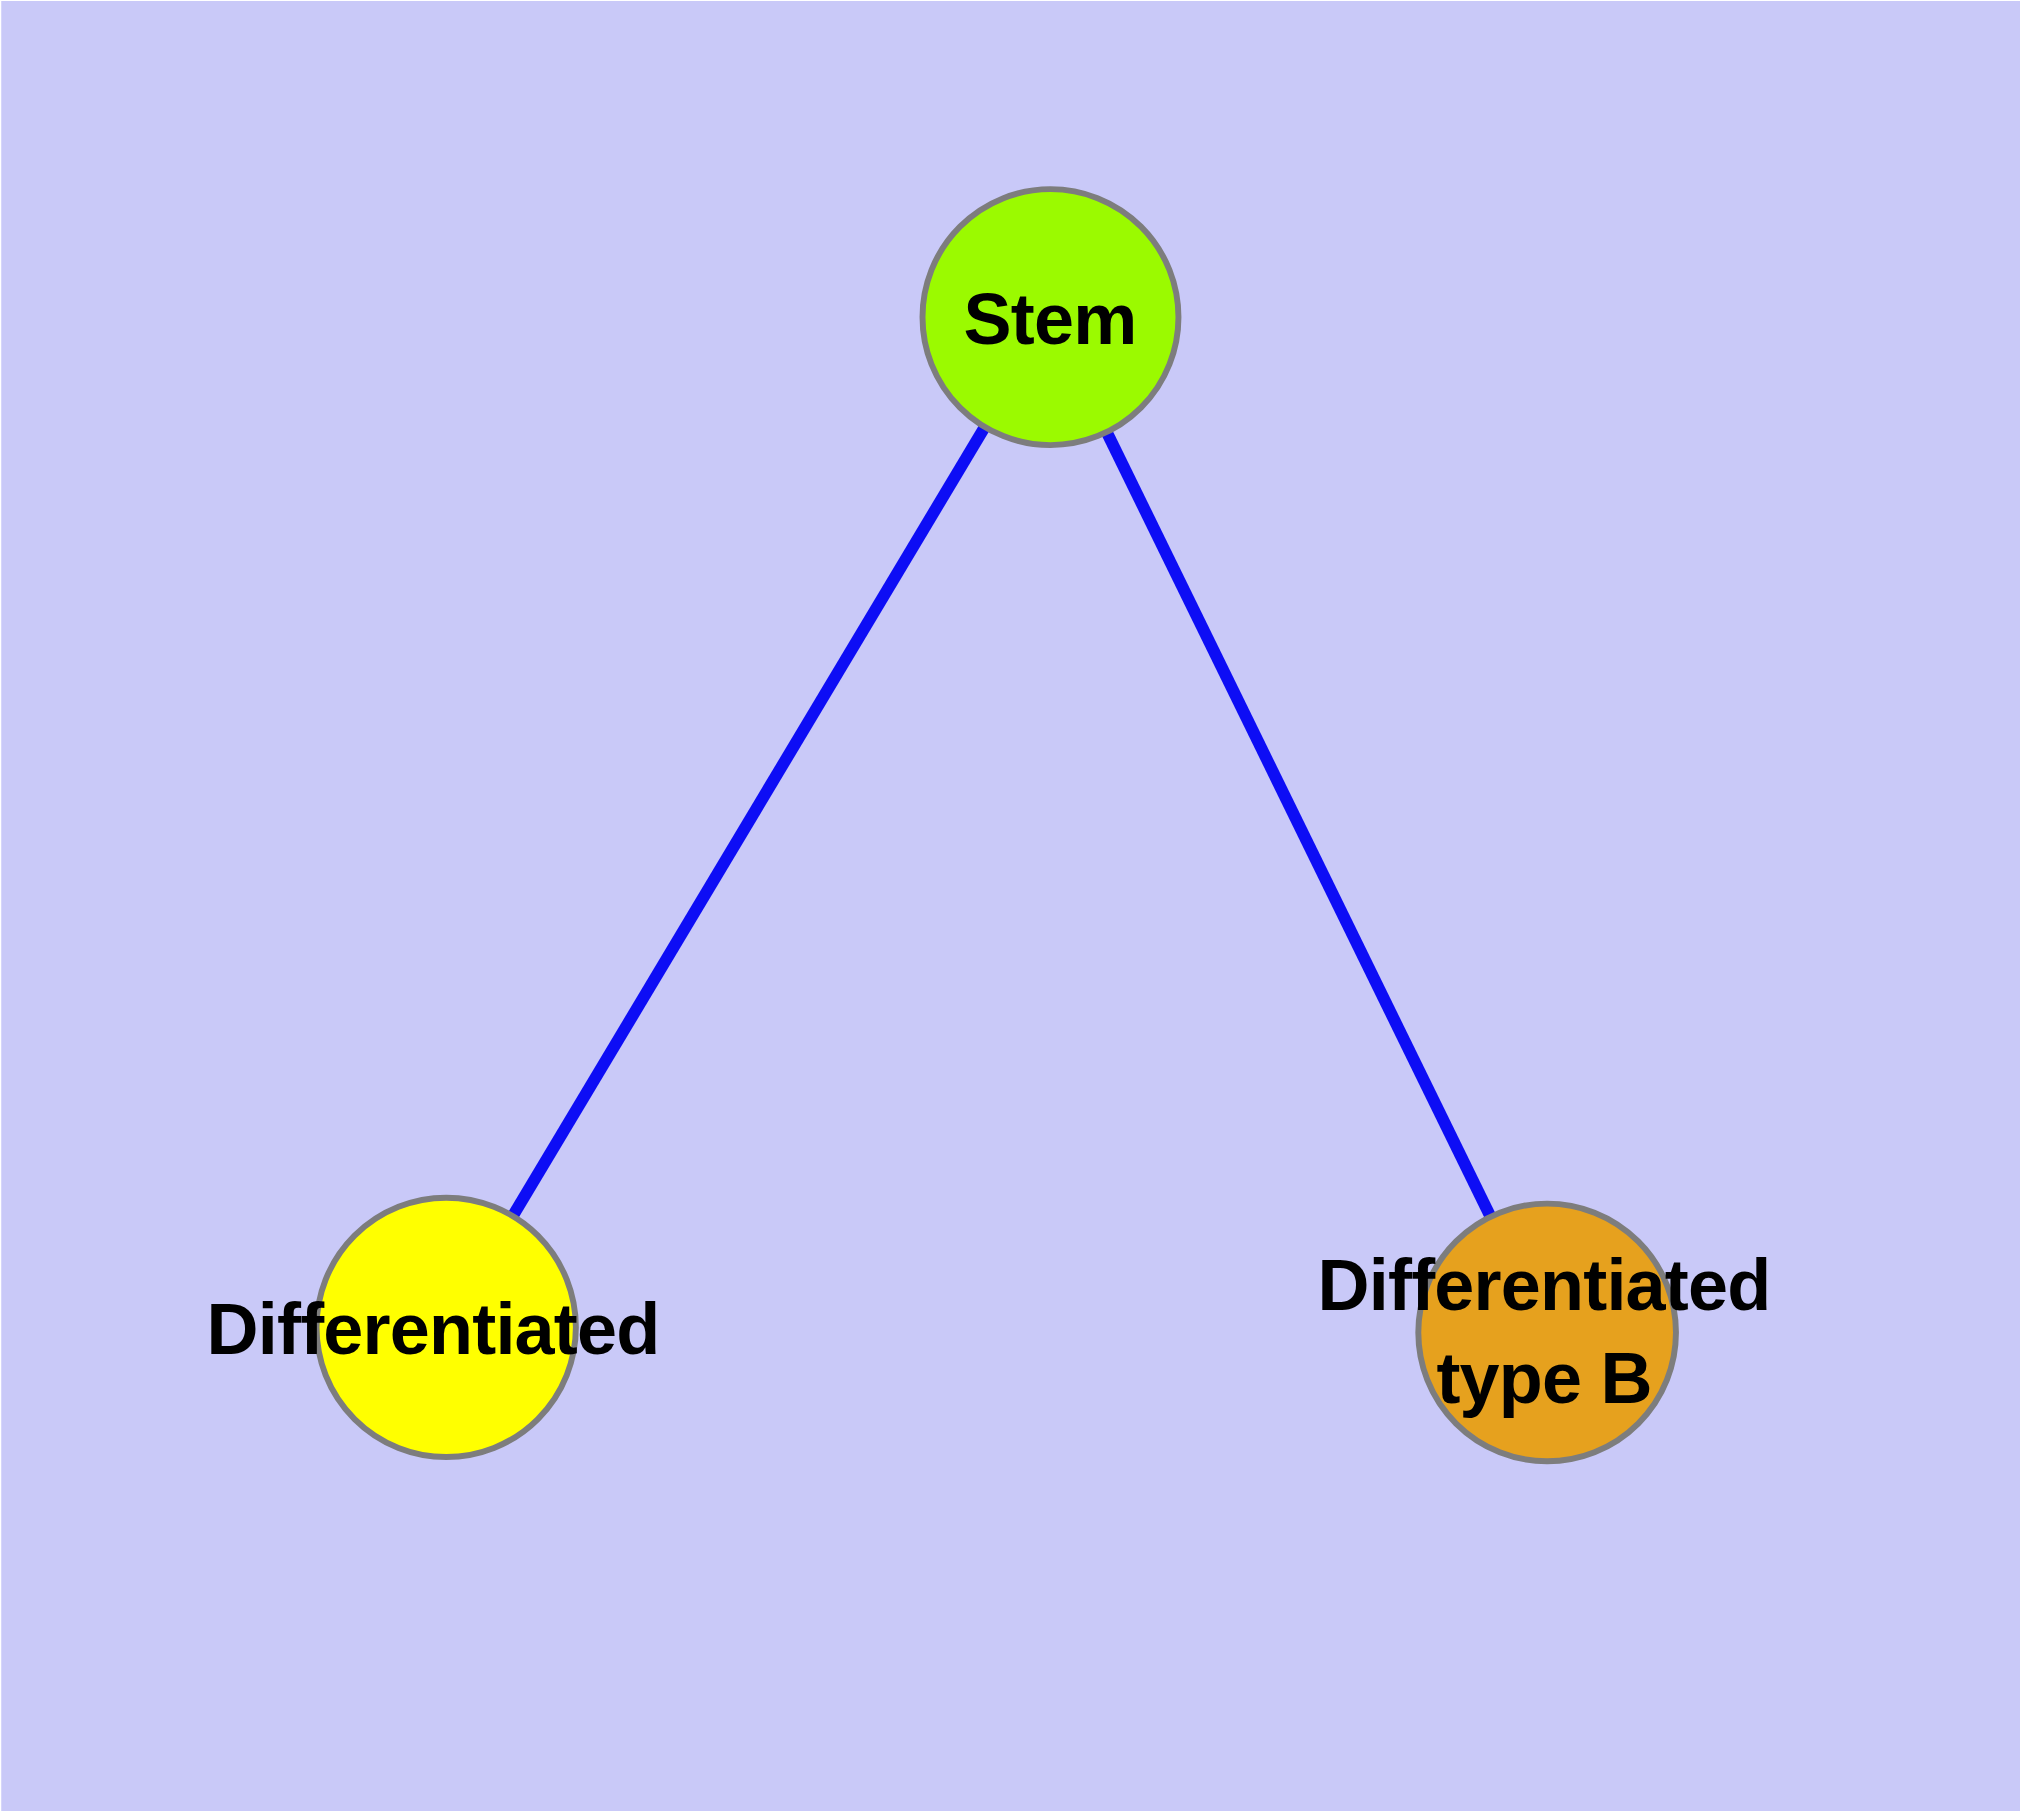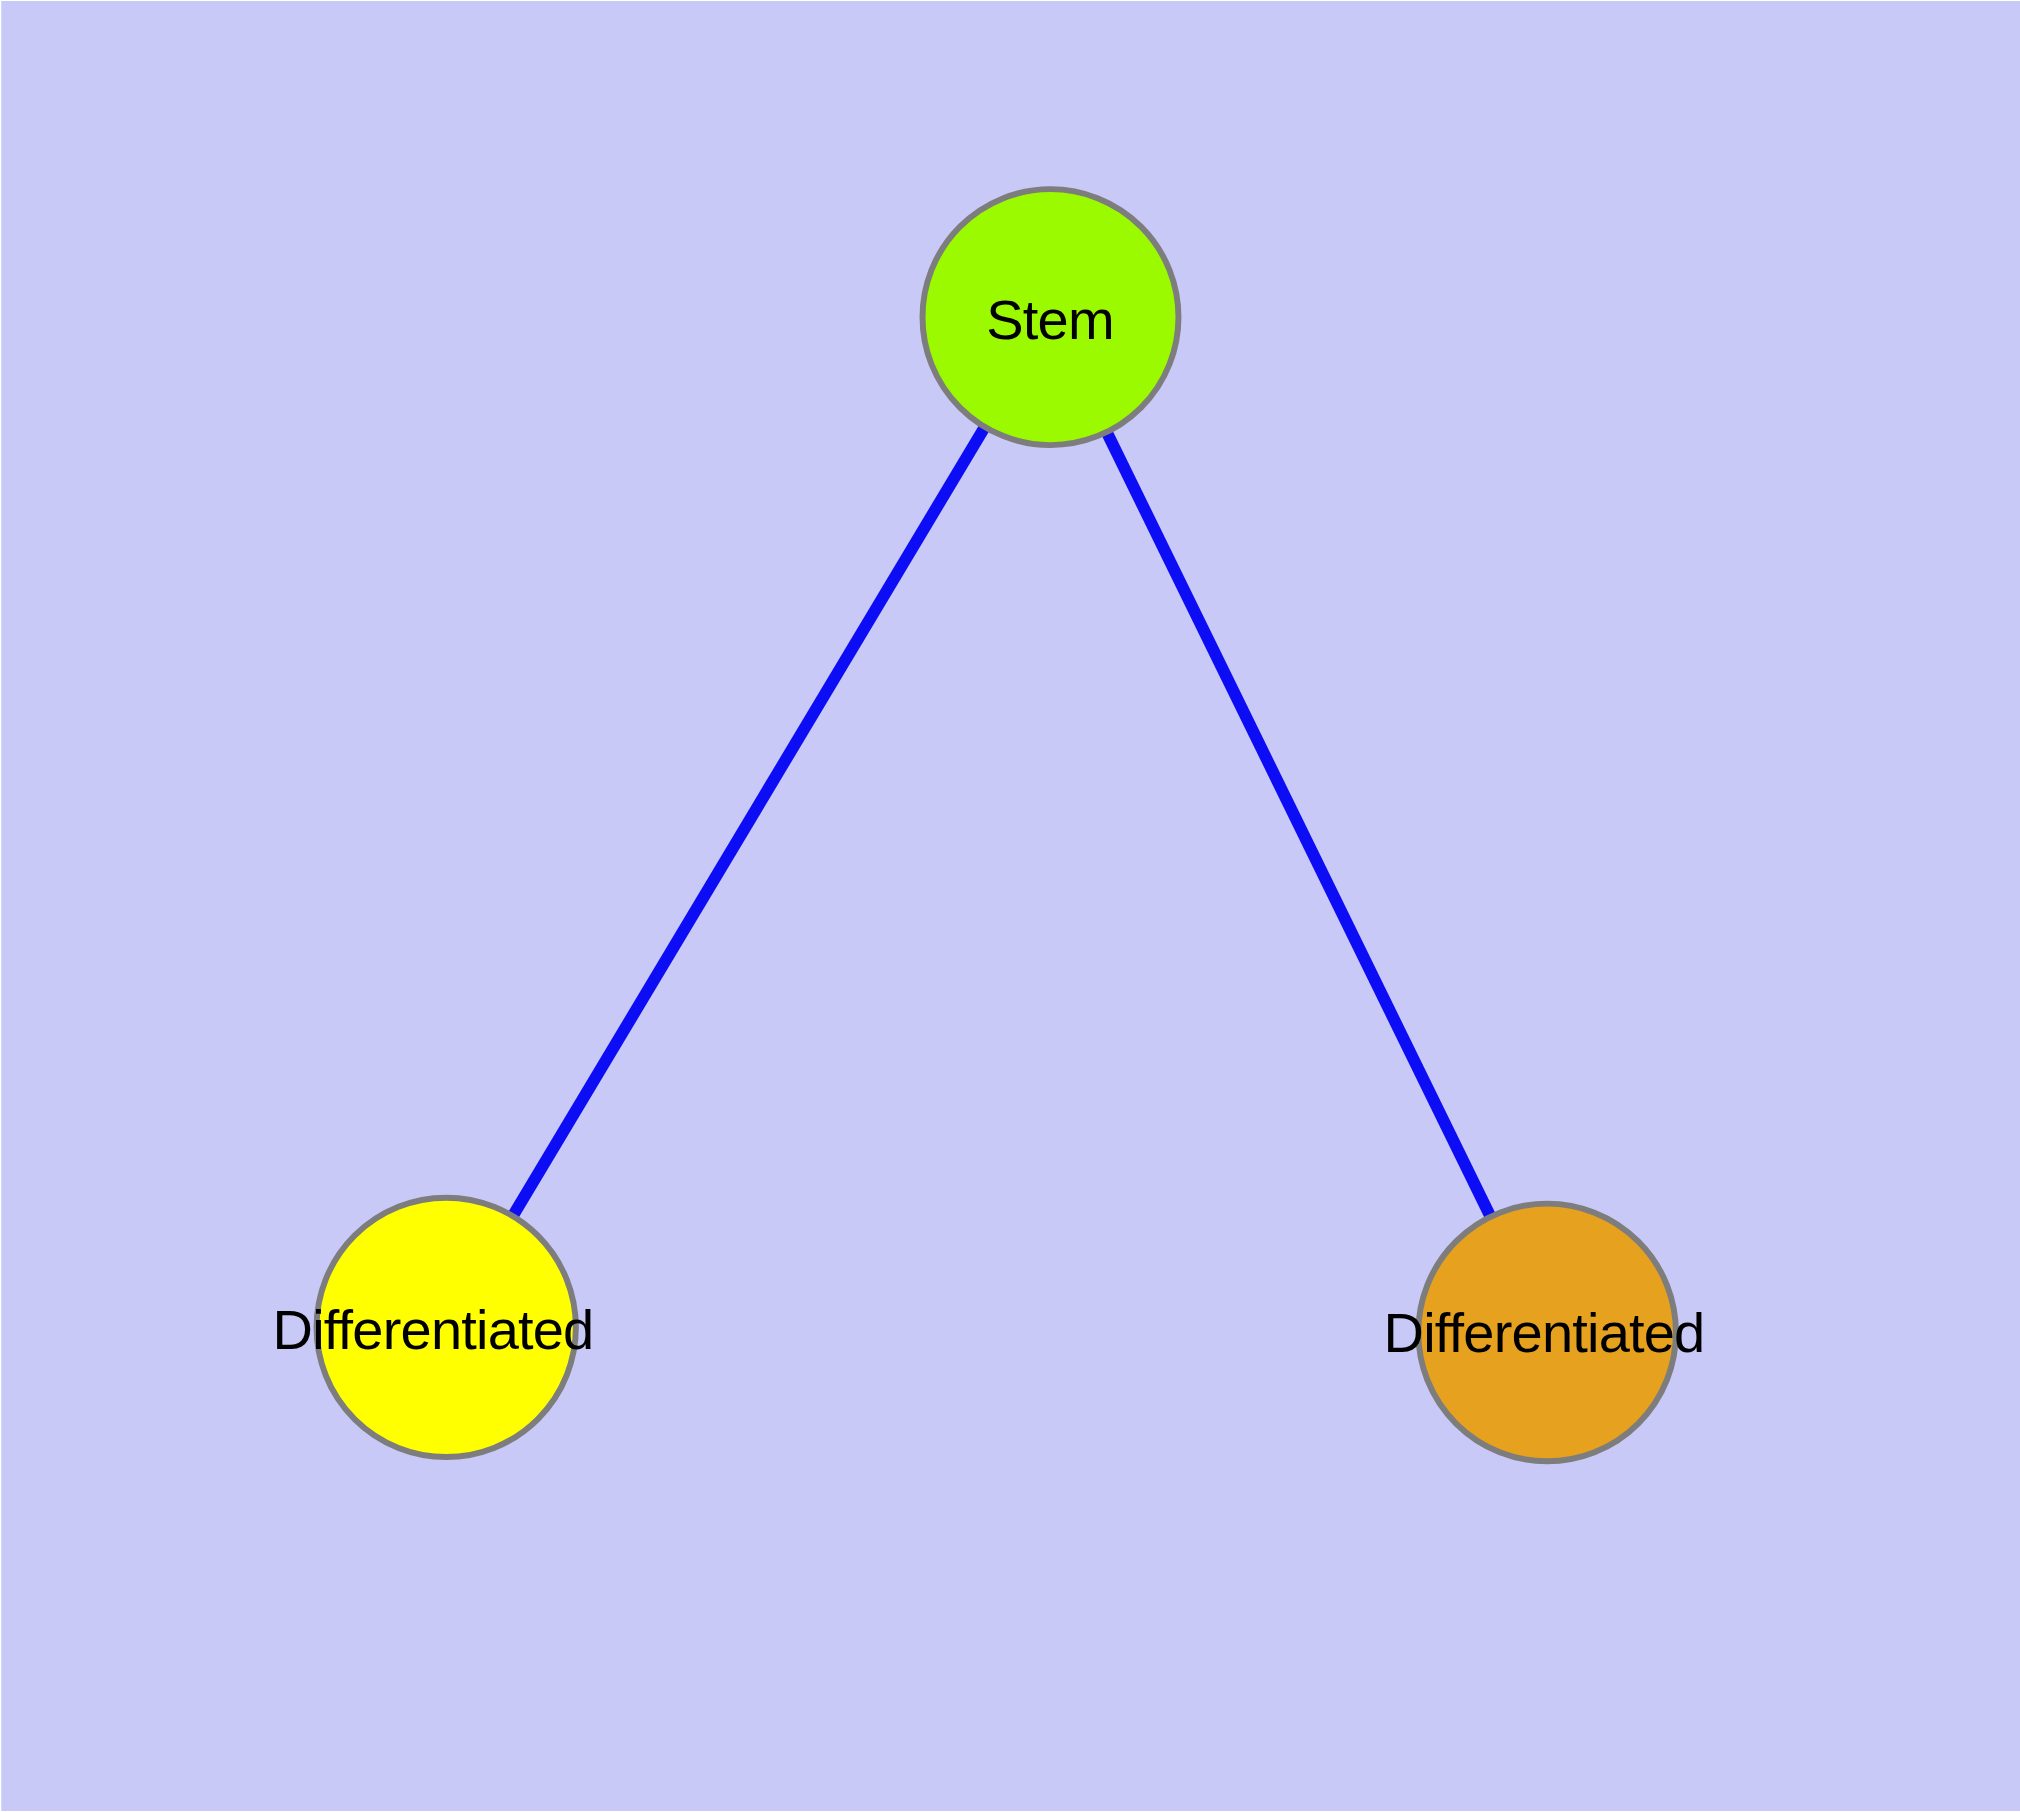--- a/index.html
+++ b/index.html
@@ -18,22 +18,22 @@
   }
   .canvas svg {
     position: absolute;
     top: 0;
     left: 0;
   }
   .node-label {
     position: absolute;
     transform: translate(-50%, -50%);
     color: #000000;
-    font-weight: normal;
-    font-size: 56px;
+    font-weight: bold;
+    font-size: 72px;
     line-height: 93px;
     text-align: center;
     white-space: nowrap;
     letter-spacing: -0.8px;
   }
 </style>
 </head>
 <body>
 
 <div class="canvas">
@@ -52,15 +52,16 @@
   </svg>
 
   <div class="node-label" style="left:1049px; top:318px;">Stem</div>
 
   <div class="node-label" style="left:432px; top:1328px;">
     <span style="display:block;">Differentiated</span>
   </div>
 
   <div class="node-label" style="left:1543px; top:1331px;">
     <span style="display:block;">Differentiated</span>
+    <span style="display:block;">type B</span>
   </div>
 </div>
 
 
 </body></html>

